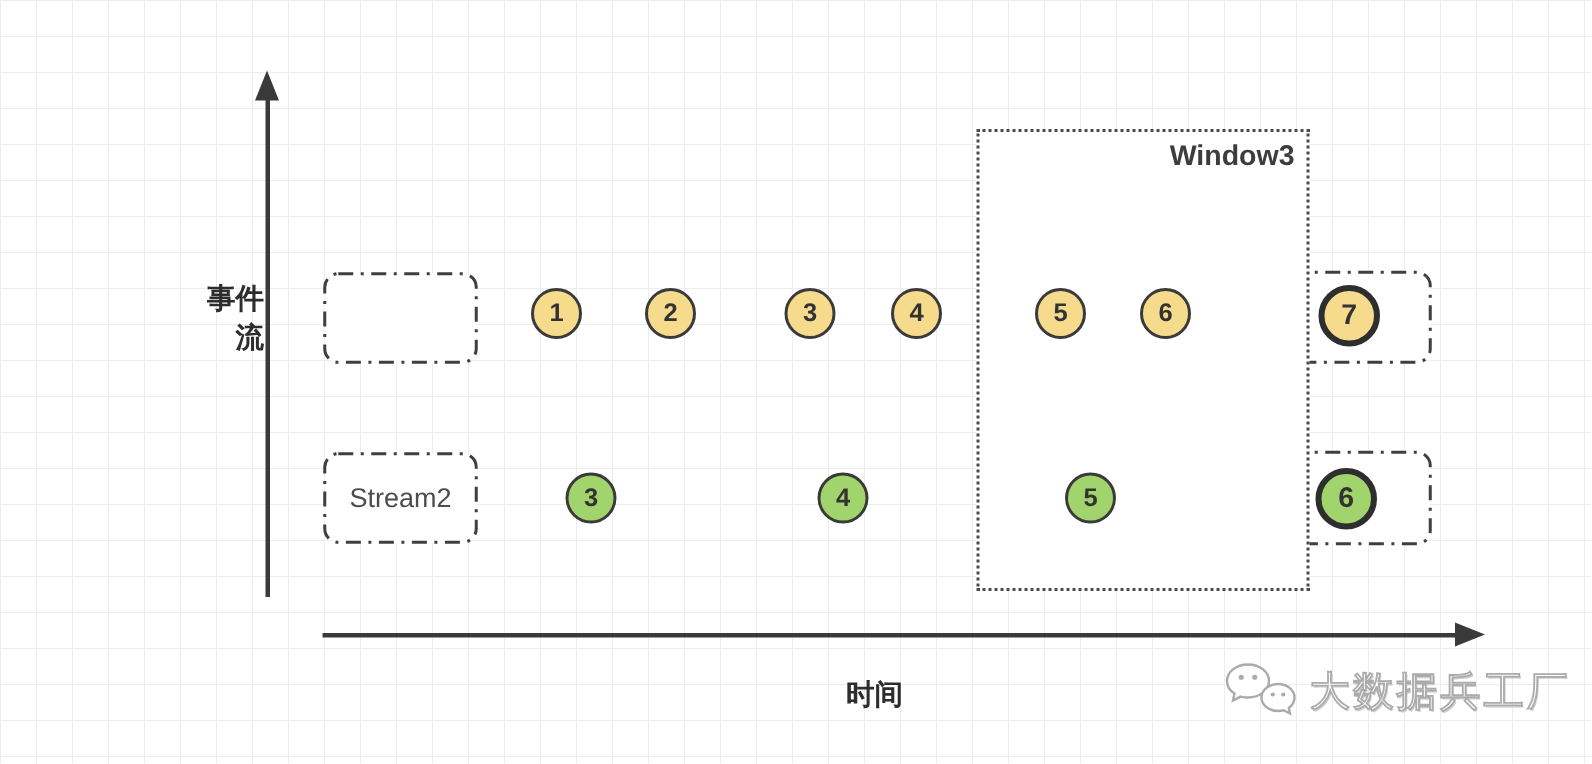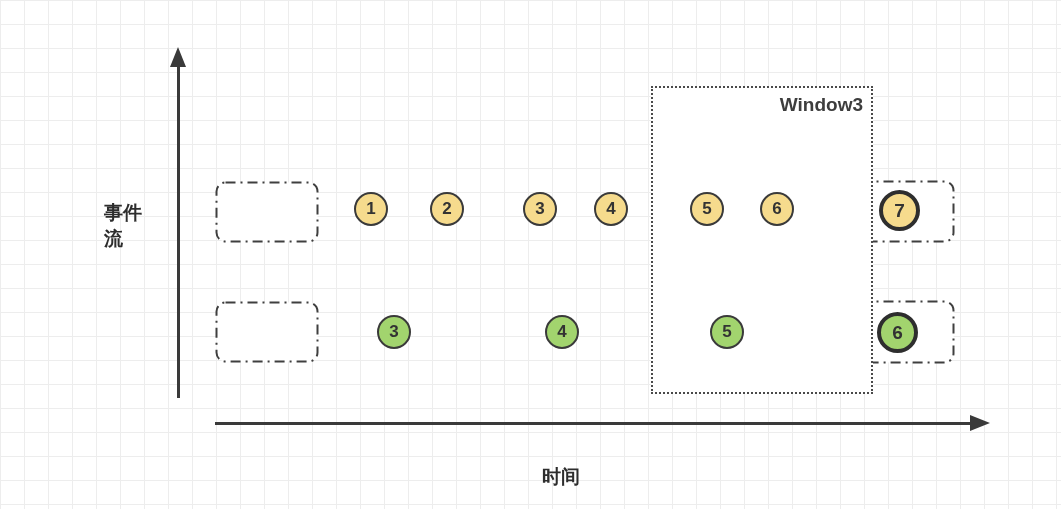--- a/index.html
+++ b/index.html
@@ -13,21 +13,21 @@
       linear-gradient(#ededed 1px, transparent 1px),
       linear-gradient(90deg, #ededed 1px, transparent 1px);
     background-size:24px 24px;
   }
   .abs{position:absolute;}
 
   
   .axis-line{background:#3a3a3a;}
   .arrow-up{width:0;height:0;border-left:8px solid transparent;border-right:8px solid transparent;border-bottom:20px solid #3a3a3a;}
   .arrow-right{width:0;height:0;border-top:8px solid transparent;border-bottom:8px solid transparent;border-left:20px solid #3a3a3a;}
-  .axis-label{color:#2d2d2d;font-size:19px;font-weight:bold;text-align:left;line-height:1.35;margin-top:13px;}
+  .axis-label{color:#2d2d2d;font-size:19px;font-weight:bold;text-align:right;line-height:1.35;}
 
   
   .window{
     background:#ffffff;
     border:2px dotted #4a4a4a;
     box-sizing:border-box;
   }
   .window-title{
     position:absolute;top:6px;right:8px;
     font-size:19px;font-weight:bold;color:#3d3d3d;
@@ -72,20 +72,23 @@
 
 <div id="canvas">
 
   <svg class="abs dashdot-box" style="left:215px;top:181px;" width="104" height="62">
     <rect x="1.5" y="1.5" width="101" height="59" rx="9" fill="#ffffff" stroke="#3f3f3f" stroke-width="2" stroke-dasharray="10 5 2 5"></rect>
   </svg>
 
   <svg class="abs dashdot-box" style="left:215px;top:301px;" width="104" height="62">
     <rect x="1.5" y="1.5" width="101" height="59" rx="9" fill="#ffffff" stroke="#3f3f3f" stroke-width="2" stroke-dasharray="10 5 2 5"></rect>
   </svg>
+  <div class="abs stream-label-wrap" style="left:215px;top:301px;width:104px;height:62px;z-index:1;">
+    <span class="stream-label">Stream2</span>
+  </div>
 
   <svg class="abs dashdot-box" style="left:851px;top:180px;" width="104" height="63">
     <rect x="1.5" y="1.5" width="101" height="60" rx="9" fill="#ffffff" stroke="#3f3f3f" stroke-width="2" stroke-dasharray="10 5 2 5"></rect>
   </svg>
   <svg class="abs dashdot-box" style="left:851px;top:300px;" width="104" height="64">
     <rect x="1.5" y="1.5" width="101" height="61" rx="9" fill="#ffffff" stroke="#3f3f3f" stroke-width="2" stroke-dasharray="10 5 2 5"></rect>
   </svg>
 
   <div class="abs window" style="left:651px;top:86px;width:222px;height:308px;z-index:2;">
     <span class="window-title">Window3</span>
@@ -108,14 +111,29 @@
   <div class="abs ev" style="left: 594px; top: 192px; background-color: rgb(246, 219, 141);">4</div>
   <div class="abs ev" style="left: 690px; top: 192px; background-color: rgb(246, 219, 141);">5</div>
   <div class="abs ev" style="left: 760px; top: 192px; background-color: rgb(246, 219, 141);">6</div>
   <div class="abs ev bold" style="left: 879px; top: 190px; background-color: rgb(246, 219, 141);">7</div>
 
   <div class="abs ev" style="left: 377px; top: 315px; background-color: rgb(162, 212, 110);">3</div>
   <div class="abs ev" style="left: 545px; top: 315px; background-color: rgb(162, 212, 110);">4</div>
   <div class="abs ev" style="left: 710px; top: 315px; background-color: rgb(162, 212, 110);">5</div>
   <div class="abs ev bold" style="left: 877px; top: 312px; background-color: rgb(162, 212, 110);">6</div>
 
+  <div class="abs watermark" style="left:815px;top:440px;">
+    <svg width="52" height="42" viewBox="0 0 52 42" style="margin-right:6px;">
+      <g fill="#ffffff" stroke="#ababab" stroke-width="1.6">
+        <path d="M17 3 C9 3 3 8 3 14 C3 17.5 5 20.5 8 22.4 L7 27 L12 24.4 C13.6 24.8 15.3 25 17 25 C25 25 31 20 31 14 C31 8 25 3 17 3 Z"></path>
+        <path d="M37 16 C31 16 26 20 26 25 C26 30 31 34 37 34 C38.3 34 39.6 33.8 40.8 33.5 L45 35.7 L44.2 31.9 C46.5 30.3 48 27.8 48 25 C48 20 43 16 37 16 Z"></path>
+      </g>
+      <g fill="#ababab" stroke="none">
+        <circle cx="12.5" cy="11.5" r="1.7"></circle>
+        <circle cx="21.5" cy="11.5" r="1.7"></circle>
+        <circle cx="33.5" cy="23" r="1.4"></circle>
+        <circle cx="40.5" cy="23" r="1.4"></circle>
+      </g>
+    </svg>
+    <span class="watermark-text">大数据兵工厂</span>
+  </div>
 
 </div>
 
 </body></html>

